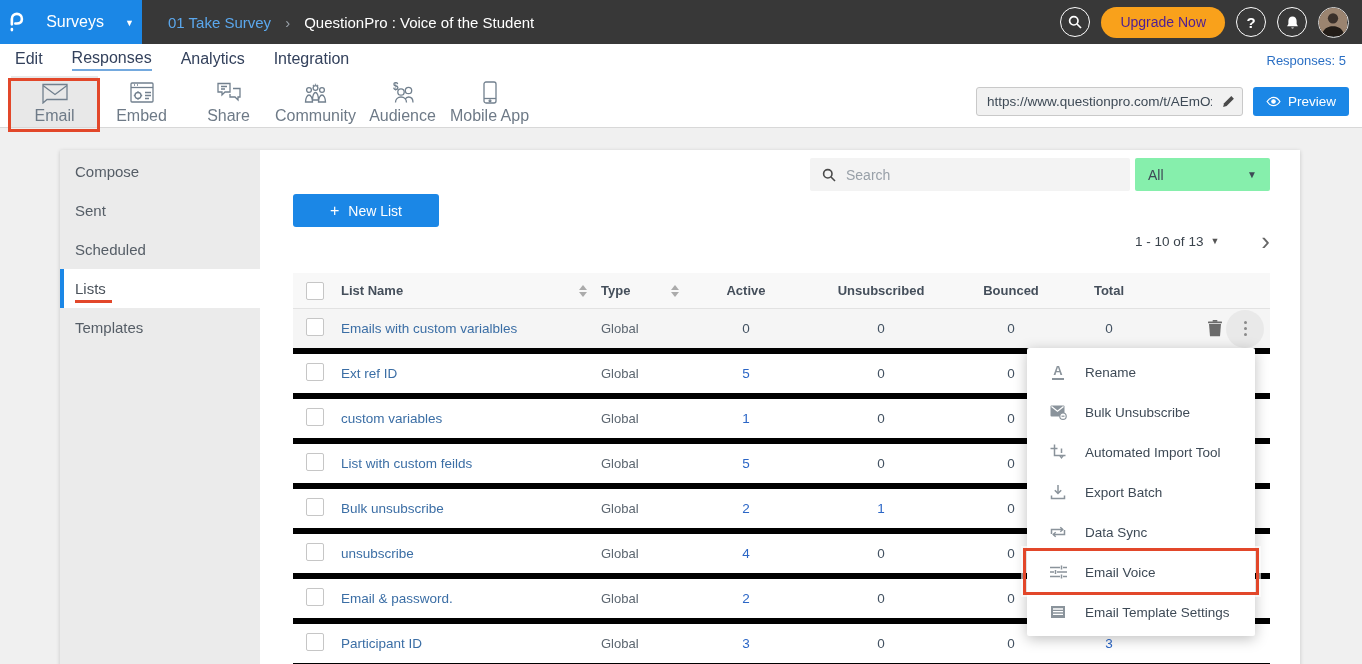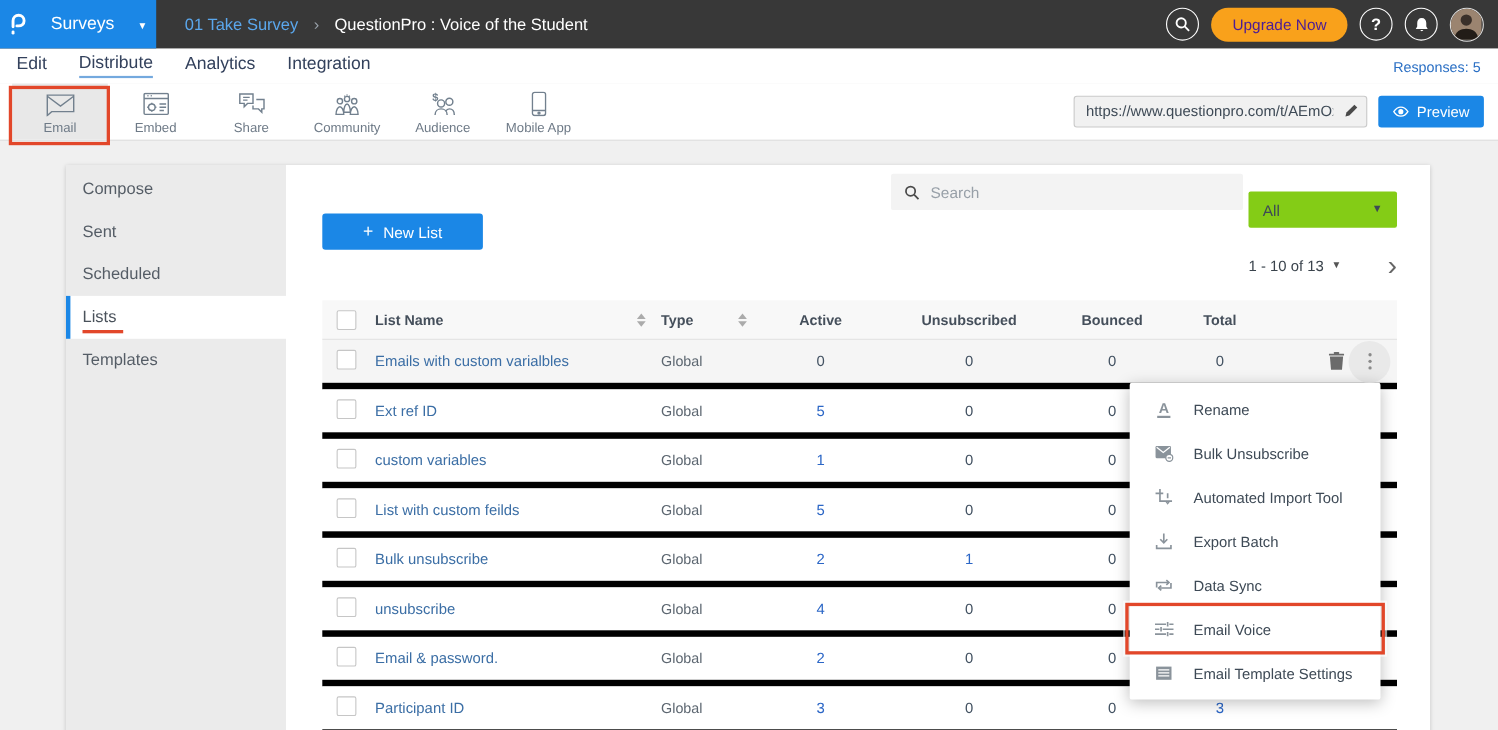--- a/index.html
+++ b/index.html
@@ -31,21 +31,21 @@
   .tab { font-size:16px; color:#33415C; font-weight:500; margin-right:29px; cursor:pointer; padding-bottom:2px; }
   .tab.active { border-bottom:2px solid #74A9DE; }
   .responses { margin-left:auto; padding-right:16px; font-size:13px; color:#2A6FC4; }
 
   
   .toolbar { position:absolute; left:0; top:76px; width:1362px; height:52px; background:#fff;
     border-bottom:1px solid #D8D8D8; display:flex; align-items:stretch; padding-left:11px; }
   .tool-item { width:87px; display:flex; flex-direction:column; align-items:center; justify-content:center;
     gap:3px; cursor:pointer; padding-top:2px; }
   .tool-item.selected { background:#E8E8E8; }
-  .tool-label { font-size:12px; color:#6E7A87; }
+  .tool-label { font-size:16px; color:#6E7A87; }
   .tool-ic { height:24px; display:flex; align-items:flex-end; }
   .annot-email { position:absolute; left:8px; top:2px; width:92px; height:54px;
     border:3px solid #E2472A; z-index:12; pointer-events:none; }
   .toolbar-right { margin-left:auto; display:flex; align-items:center; gap:10px; padding-right:13px; }
   .url-wrap { position:relative; }
   .url-input { width:267px; height:29px; background:#F1F1F1; border:1px solid #C9C9C9; border-radius:3px;
     font-size:13.5px; color:#3E4A56; padding:0 30px 0 10px; font-family:"Liberation Sans",sans-serif; }
   .pencil { position:absolute; right:8px; top:7px; cursor:pointer; }
   .preview-btn { background:#1B87E6; color:#fff; border:none; border-radius:3px; height:29px;
     padding:0 13px; font-size:13.5px; font-weight:500; display:flex; align-items:center; gap:7px; cursor:pointer; }
@@ -61,21 +61,21 @@
   .side-item.active { background:#fff; color:#4A525B; }
   .side-item.active::before { content:""; position:absolute; left:0; top:0; bottom:0; width:4px; background:#1B87E6; }
   .red-underline { position:absolute; left:15px; bottom:5px; width:37px; height:3px; background:#E2472A; }
 
   .content { flex:1; position:relative; background:#fff; }
   .search-box { position:absolute; left:550px; top:8px; width:320px; height:33px; background:#F3F3F3;
     border-radius:2px; display:flex; align-items:center; padding-left:12px; gap:10px; }
   .search-input { border:none; background:transparent; outline:none; font-size:14px; color:#3E4A56;
     width:260px; font-family:"Liberation Sans",sans-serif; }
   .search-input::placeholder { color:#98A0A8; }
-  .all-dd { position:absolute; left:875px; top:24px; width:135px; height:33px; background:#84cc16;
+  .all-dd { position:absolute; left:875px; top:8px; width:135px; height:33px; background:#86efac;
     border-radius:2px; display:flex; align-items:center; padding:0 13px; font-size:14px; color:#3E4A56; cursor:pointer; }
   .all-dd .caret { margin-left:auto; font-size:10px; color:#3E4A56; }
   .new-list { position:absolute; left:33px; top:44px; width:146px; height:33px; background:#1B87E6;
     border:none; border-radius:3px; color:#fff; font-size:14px; font-weight:500; display:flex;
     align-items:center; justify-content:center; gap:9px; cursor:pointer; }
   .new-list .plus { font-size:16px; font-weight:400; }
   .pagination { position:absolute; top:82px; right:30px; display:flex; align-items:center; }
   .pg-range { font-size:13.5px; color:#3A434C; cursor:pointer; }
   .pg-caret { font-size:9px; color:#555; margin-left:7px; cursor:pointer; }
   .pg-next { font-size:26px; color:#666; font-weight:300; margin-left:42px; cursor:pointer; line-height:18px; }
@@ -157,21 +157,21 @@
         <rect width="30" height="30" fill="#9b8470"></rect>
         <circle cx="15" cy="11" r="5.5" fill="#3a302a"></circle>
         <path d="M3 30c1-8 6.5-10.5 12-10.5S26 22 27 30z" fill="#221c17"></path>
       </svg>
     </span>
   </div>
 </div>
 
 <div class="tabbar">
   <span class="tab">Edit</span>
-  <span class="tab active">Distribute</span>
+  <span class="tab active">Responses</span>
   <span class="tab">Analytics</span>
   <span class="tab">Integration</span>
   <span class="responses">Responses: 5</span>
 </div>
 
 <div class="toolbar">
   <div class="tool-item selected">
     <span class="tool-ic">
       <svg width="28" height="21" viewBox="0 0 28 21" fill="none" stroke="#72808E" stroke-width="1.3">
         <path d="M2 1.5h24v15H6l-4 3.5z"></path>

